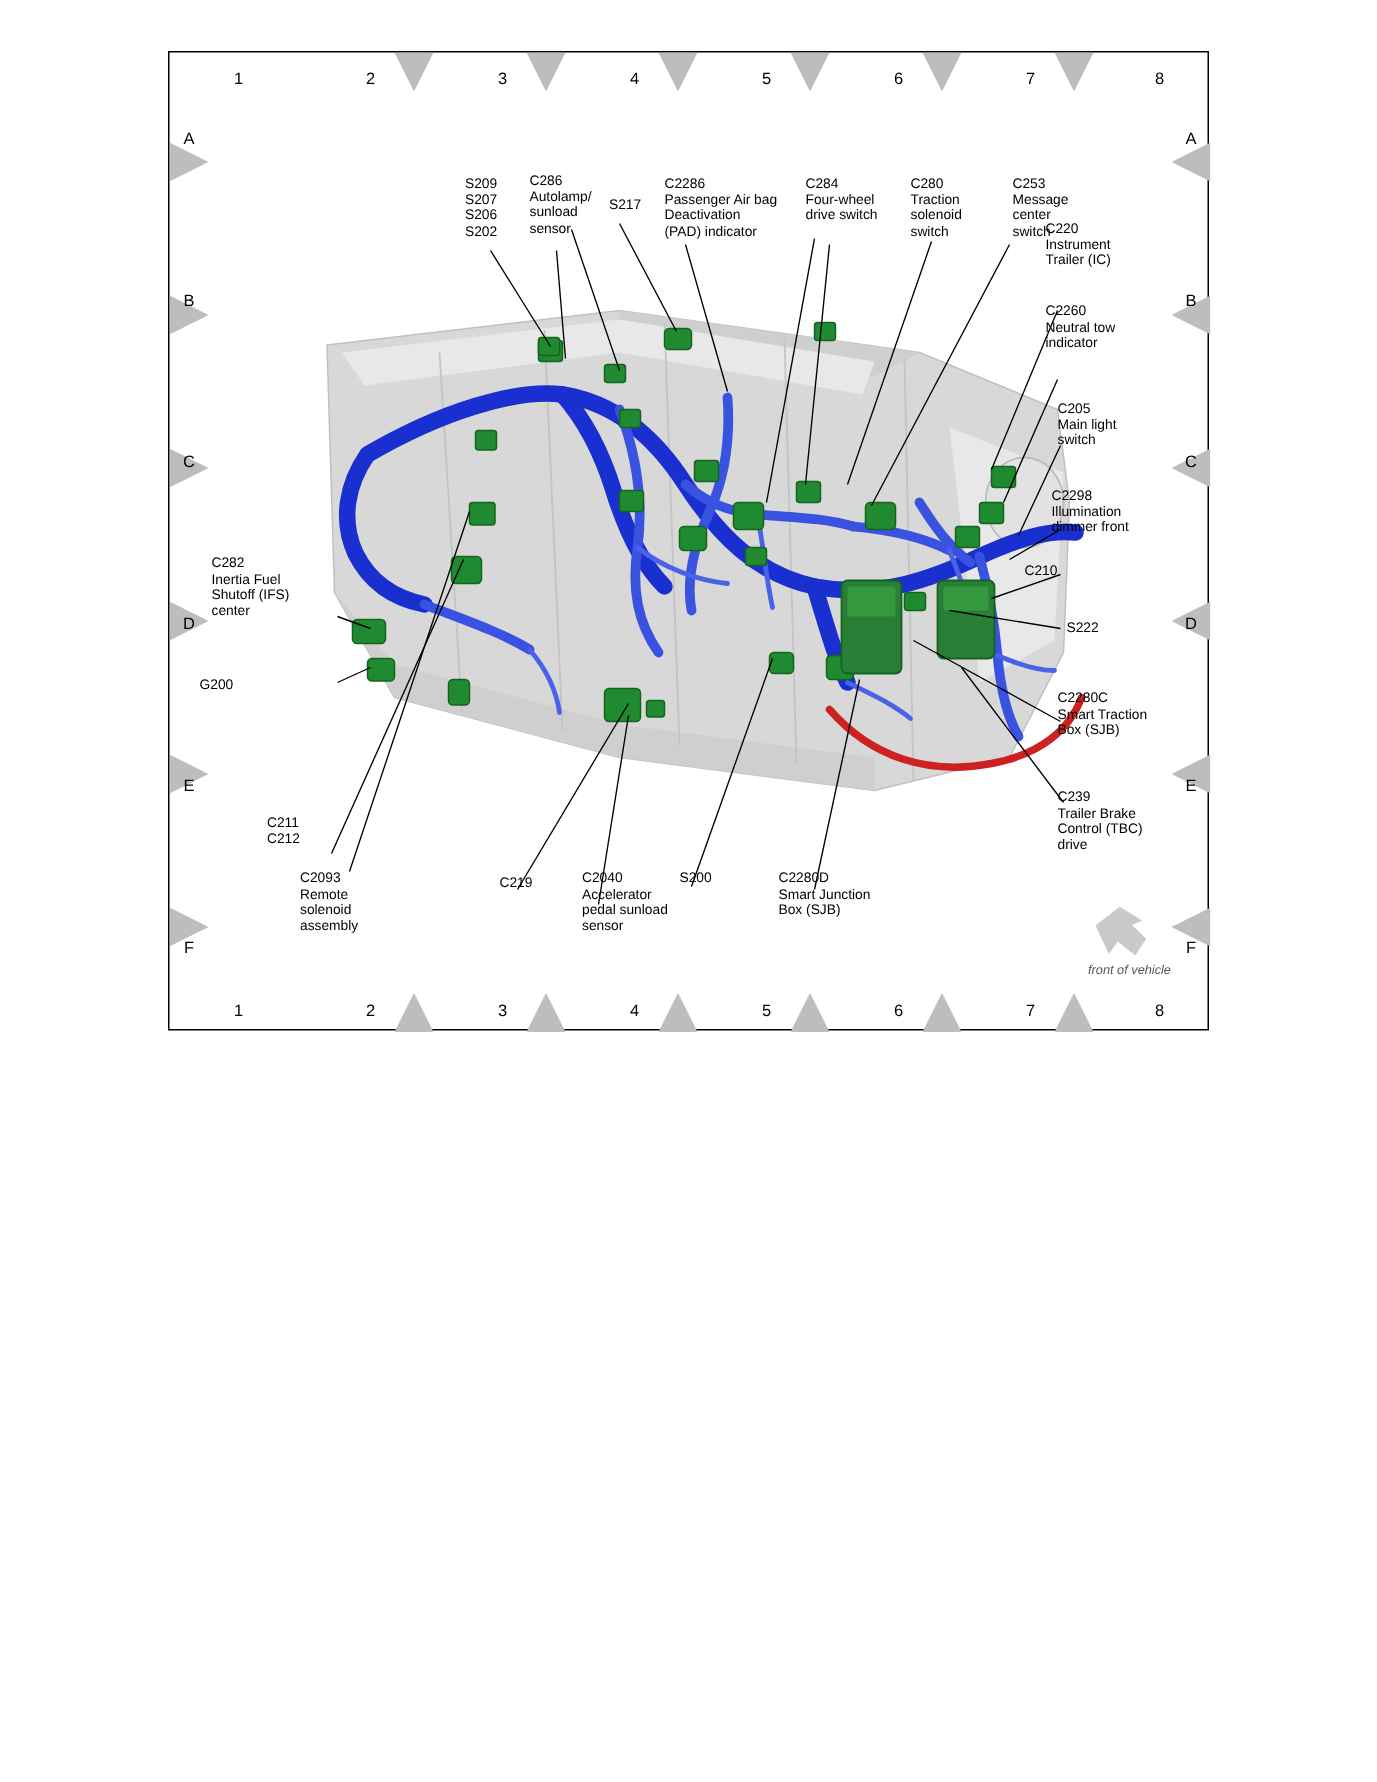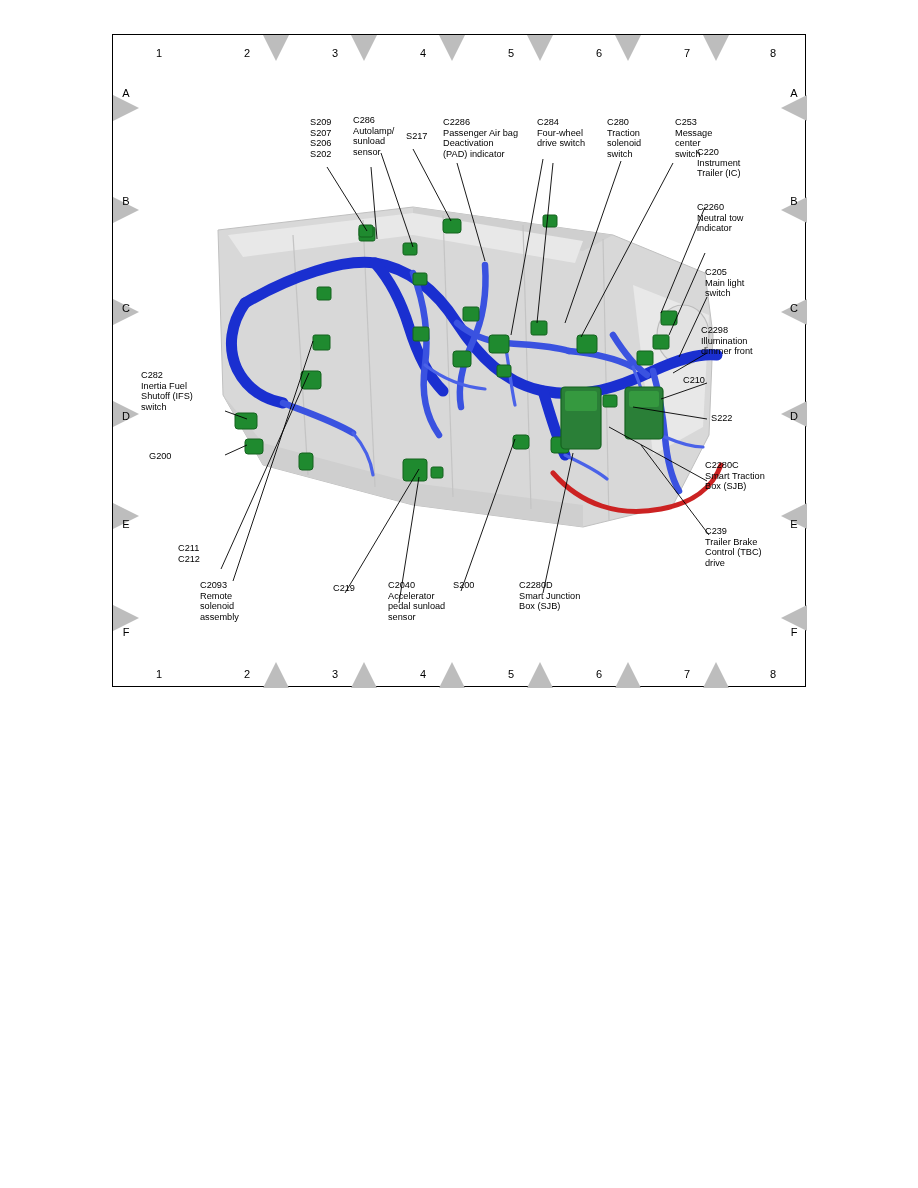--- a/index.html
+++ b/index.html
@@ -338,33 +338,37 @@
     <div class="callout right" style="left:592px; top:425px;">C2280C
 Smart Traction
 Box (SJB)</div>
     <div class="callout right" style="left:592px; top:491px;">C239
 Trailer Brake
 Control (TBC)
 drive</div>
     <div class="callout" style="left:28px;  top:335px;">C282
 Inertia Fuel
 Shutoff (IFS)
-switch</div>
-    <div class="callout" style="left:36px;  top:416px;">G200</div>
+center</div>
+    <div class="callout" style="left:20px;  top:416px;">G200</div>
     <div class="callout" style="left:65px;  top:508px;">C211
 C212</div>
     <div class="callout" style="left:87px;  top:545px;">C2093
 Remote
 solenoid
 assembly</div>
     <div class="callout" style="left:220px; top:548px;">C219</div>
     <div class="callout" style="left:275px; top:545px;">C2040
 Accelerator
 pedal sunload
 sensor</div>
     <div class="callout" style="left:340px; top:545px;">S200</div>
     <div class="callout" style="left:406px; top:545px;">C2280D
 Smart Junction
 Box (SJB)</div>
 
+    <div id="front-marker">
+      <div class="arrow"></div>
+      <div class="cap">front of vehicle</div>
+    </div>
 
   </div>
 </div>
 
 </body></html>

